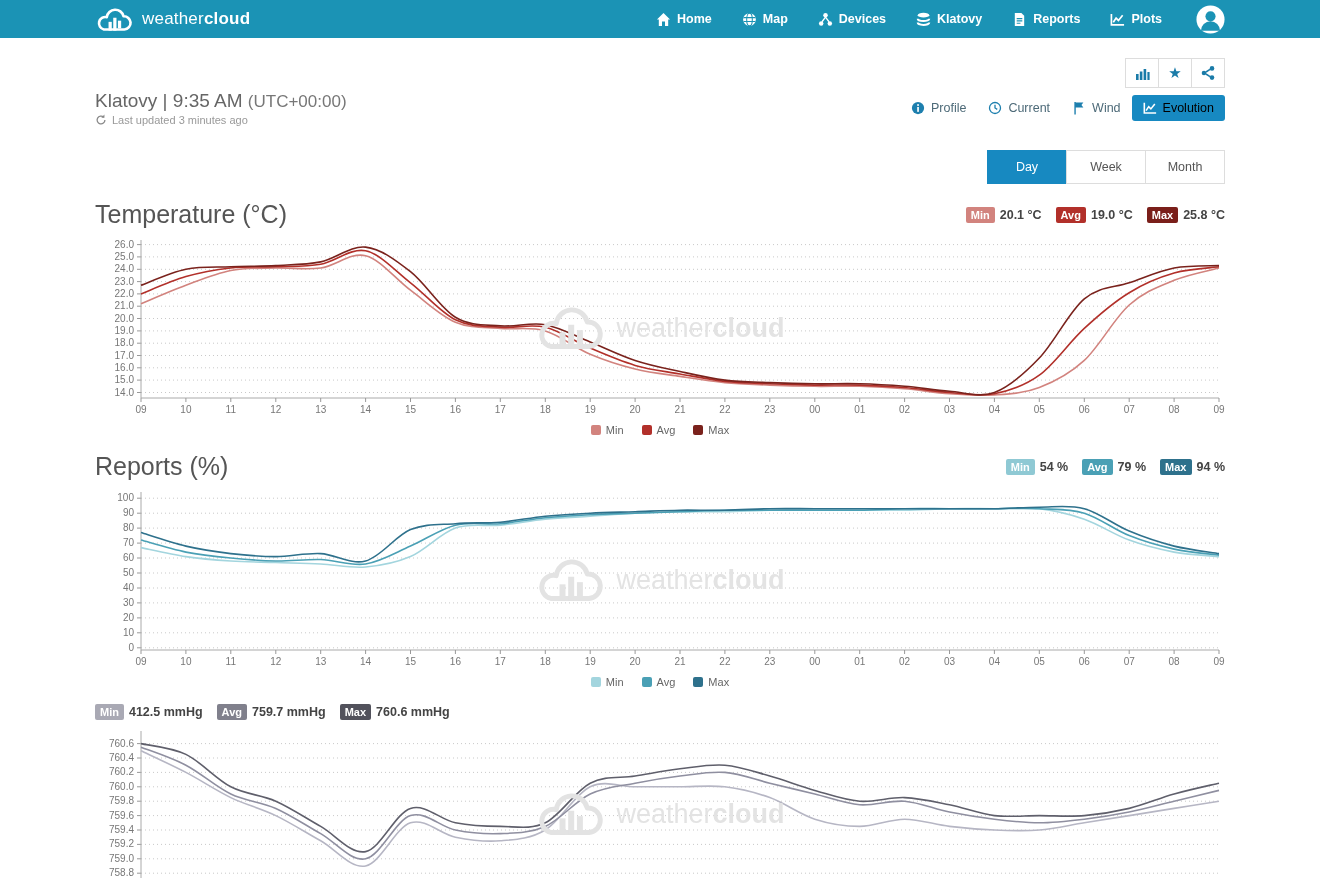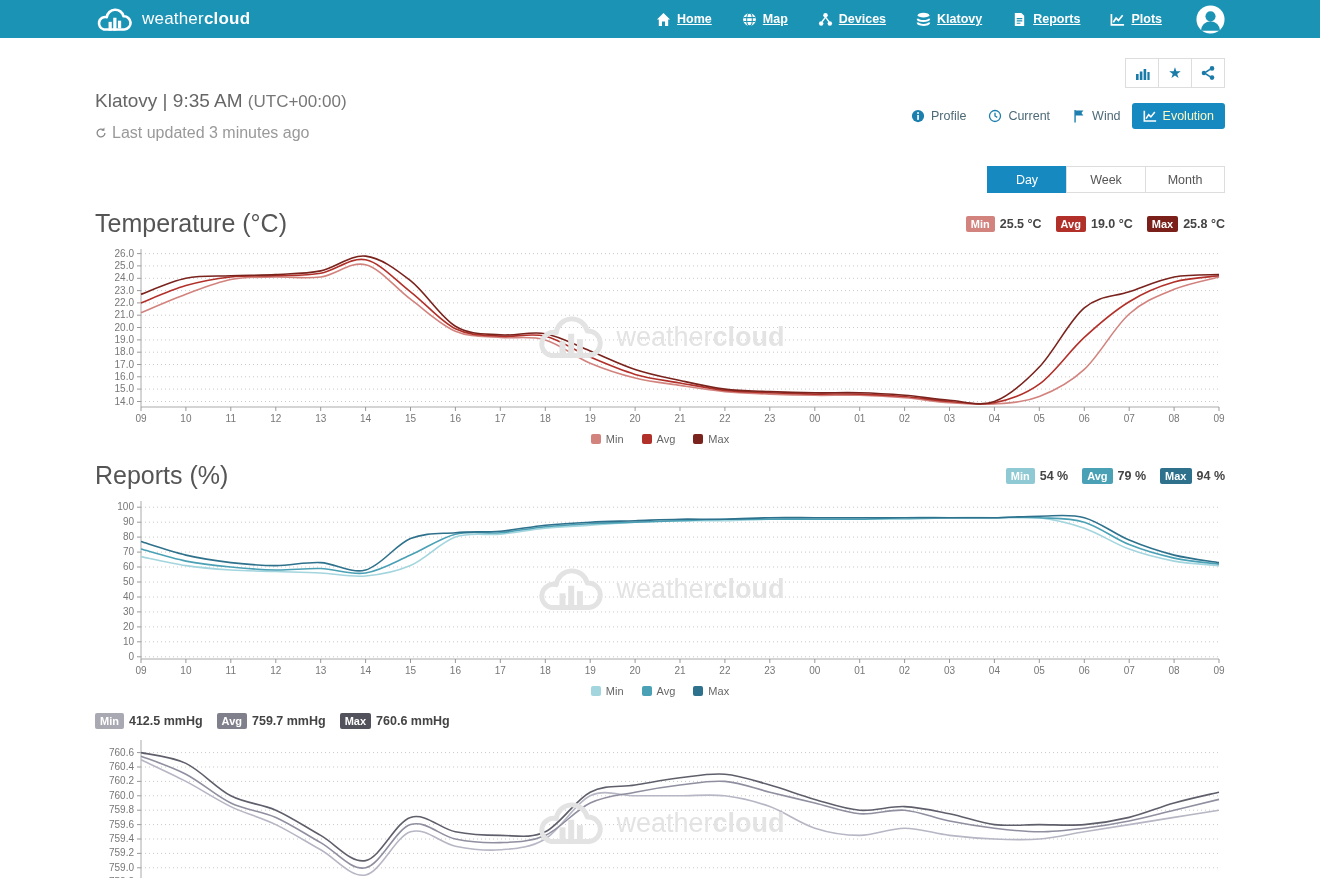--- a/index.html
+++ b/index.html
@@ -7,21 +7,21 @@
     font-family:"Liberation Sans", sans-serif; }
   :root { --nav:#1b93b5; --active:#1789c1; --teal-ic:#1a7ba8; }
 
   
   .navbar { height:38px; background:var(--nav); display:flex; align-items:center;
     padding:0 95px; color:#fff; }
   .logo { display:flex; align-items:center; gap:7px; cursor:pointer; }
   .logo svg { width:40px; height:27px; color:#fff; }
   .logo-text { font-size:17px; letter-spacing:.2px; }
   .logo-text b { font-weight:bold; }
-  .nav-items { margin-left:auto; display:flex; align-items:center; gap:30px;text-decoration:underline; }
+  .nav-items { margin-left:auto; display:flex; align-items:center; gap:30px; }
   .nav-item { display:flex; align-items:center; gap:6px; font-size:12.5px;
     font-weight:bold; cursor:pointer; }
   .nav-item svg { width:15px; height:15px; }
   .avatar { width:29px; height:29px; margin-left:4px; cursor:pointer; }
 
   
   .content { width:1130px; margin:0 auto; }
   .toolbar-icons { display:flex; justify-content:flex-end; margin-top:20px; }
   .tool-btn { width:34px; height:30px; background:#fff; border:1px solid #ddd;
     margin-left:-1px; display:flex; align-items:center; justify-content:center;
@@ -29,29 +29,29 @@
   .tool-btn svg { width:16px; height:16px; }
 
   .station-row { display:flex; justify-content:space-between; align-items:center; margin-top:2px; }
   .station-title { font-size:19px; color:#666; }
   .station-tz { font-size:17px; color:#777; }
   .views { display:flex; align-items:center; gap:0; }
   .view-btn { display:flex; align-items:center; gap:6px; padding:6px 11px; border:none;
     background:transparent; font-size:12.5px; color:#4d6a78; cursor:pointer;
     font-family:inherit; }
   .view-btn svg { width:14px; height:14px; color:#1d7fae; }
-  .view-btn.active { background:var(--active); color:#fef9c3; border-radius:3px; }
+  .view-btn.active { background:var(--active); color:#000000; border-radius:3px; }
   .view-btn.active svg { color:#fff; }
 
-  .updated-row { display:flex; align-items:center; gap:5px; font-size:16px; color:#999;
-    margin-top:12px;text-align:center; }
+  .updated-row { display:flex; align-items:center; gap:5px; font-size:11px; color:#999;
+    margin-top:2px;text-align:center; }
   .updated-row svg { width:12px; height:12px; color:#888; cursor:pointer; }
 
   .tabs-row { display:flex; justify-content:flex-end; margin-top:24px; }
-  .tab-btn { width:80px; height:27px; border:1px solid #ddd; background:#fff;
+  .tab-btn { width:80px; height:34px; border:1px solid #ddd; background:#fff;
     color:#555; font-size:12.5px; margin-left:-1px; cursor:pointer; font-family:inherit; }
   .tab-btn.active { background:var(--active); border-color:var(--active); color:#fff; }
 
   
   .section { margin-top:16px; }
   .sec-head { display:flex; justify-content:space-between; align-items:center; }
   .sec-title { font-size:25px; font-weight:400; color:#555; }
   .badges { display:flex; align-items:center; gap:14px; }
   .badge-group { display:flex; align-items:center; gap:5px; }
   .badge-label { font-size:11px; font-weight:bold; color:#fff; padding:2px 5px;
@@ -221,21 +221,21 @@
     <button class="tab-btn">Week</button>
     <button class="tab-btn">Month</button>
   </div>
 
   <div class="section">
     <div class="sec-head">
       <h2 class="sec-title">Temperature (°C)</h2>
       <div class="badges">
           <span class="badge-group">
             <span class="badge-label" style="background: rgb(210, 131, 126);">Min</span>
-            <span class="badge-value">25.5 °C</span>
+            <span class="badge-value">20.1 °C</span>
           </span>
           <span class="badge-group">
             <span class="badge-label" style="background: rgb(178, 48, 42);">Avg</span>
             <span class="badge-value">19.0 °C</span>
           </span>
           <span class="badge-group">
             <span class="badge-label" style="background: rgb(122, 31, 26);">Max</span>
             <span class="badge-value">25.8 °C</span>
           </span>
         </div>

